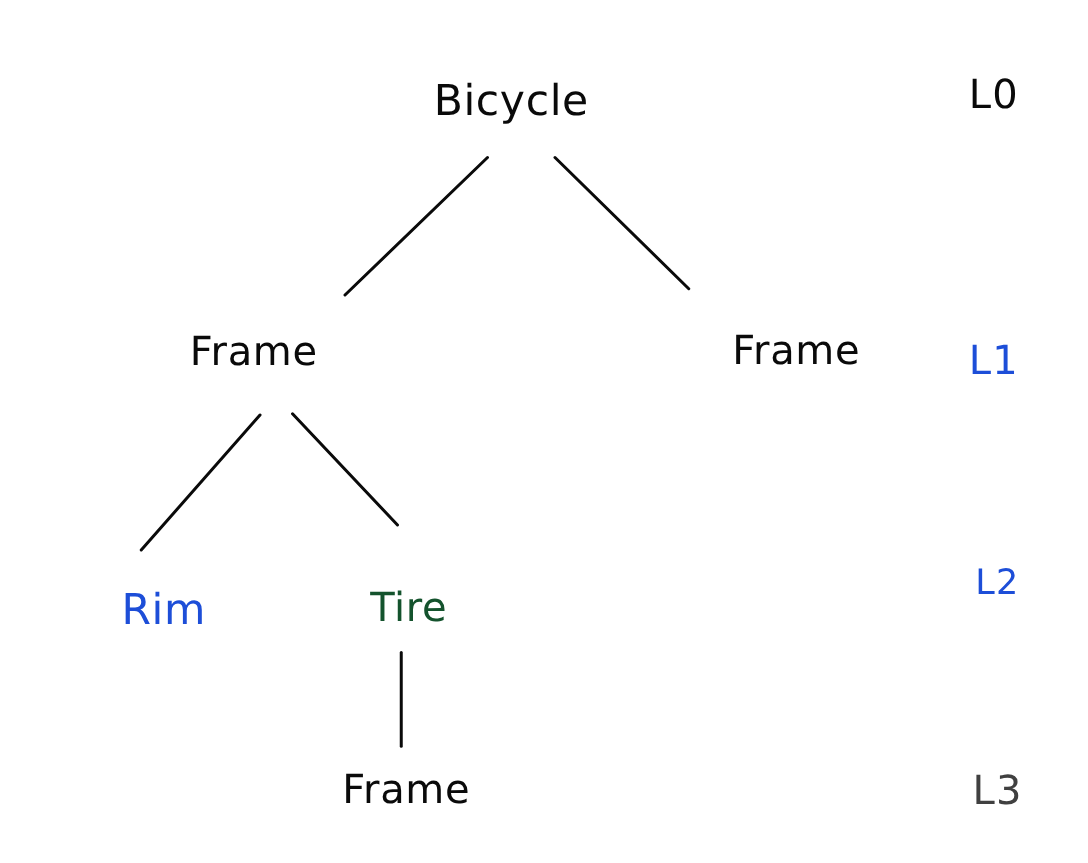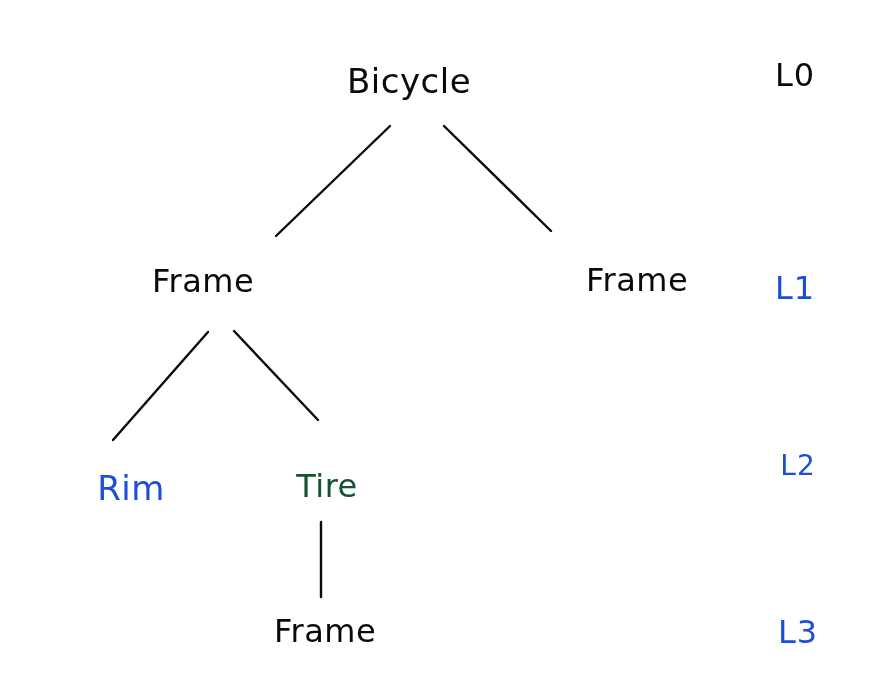--- a/index.html
+++ b/index.html
@@ -71,16 +71,16 @@
       <div class="node-label" style="left: 203px; top: 281px; font-size: 32px; color: rgb(10, 10, 10);">Frame</div>
       <div class="node-label" style="left: 637px; top: 280px; font-size: 32px; color: rgb(10, 10, 10);">Frame</div>
       <div class="node-label" style="left: 131px; top: 488px; font-size: 34px; color: #1d4ed8;">Rim</div>
       <div class="node-label" style="left: 327px; top: 486px; font-size: 32px; color: #14532d;">Tire</div>
       <div class="node-label" style="left: 325px; top: 631px; font-size: 32px; color: rgb(10, 10, 10);">Frame</div>
     </div>
   <div id="levels-group">
       <div class="level-label" style="left: 795px; top: 75px; font-size: 32px; color: rgb(10, 10, 10);">L0</div>
       <div class="level-label" style="left: 795px; top: 288px; font-size: 32px; color: #1d4ed8;">L1</div>
       <div class="level-label" style="left: 798px; top: 466px; font-size: 28px; color: #1d4ed8;">L2</div>
-      <div class="level-label" style="left: 798px; top: 632px; font-size: 32px; color: #1d4ed8;">L3</div>
+      <div class="level-label" style="left: 798px; top: 632px; font-size: 32px; color: #404040;">L3</div>
     </div>
 
 </div>
 
 </body></html>

